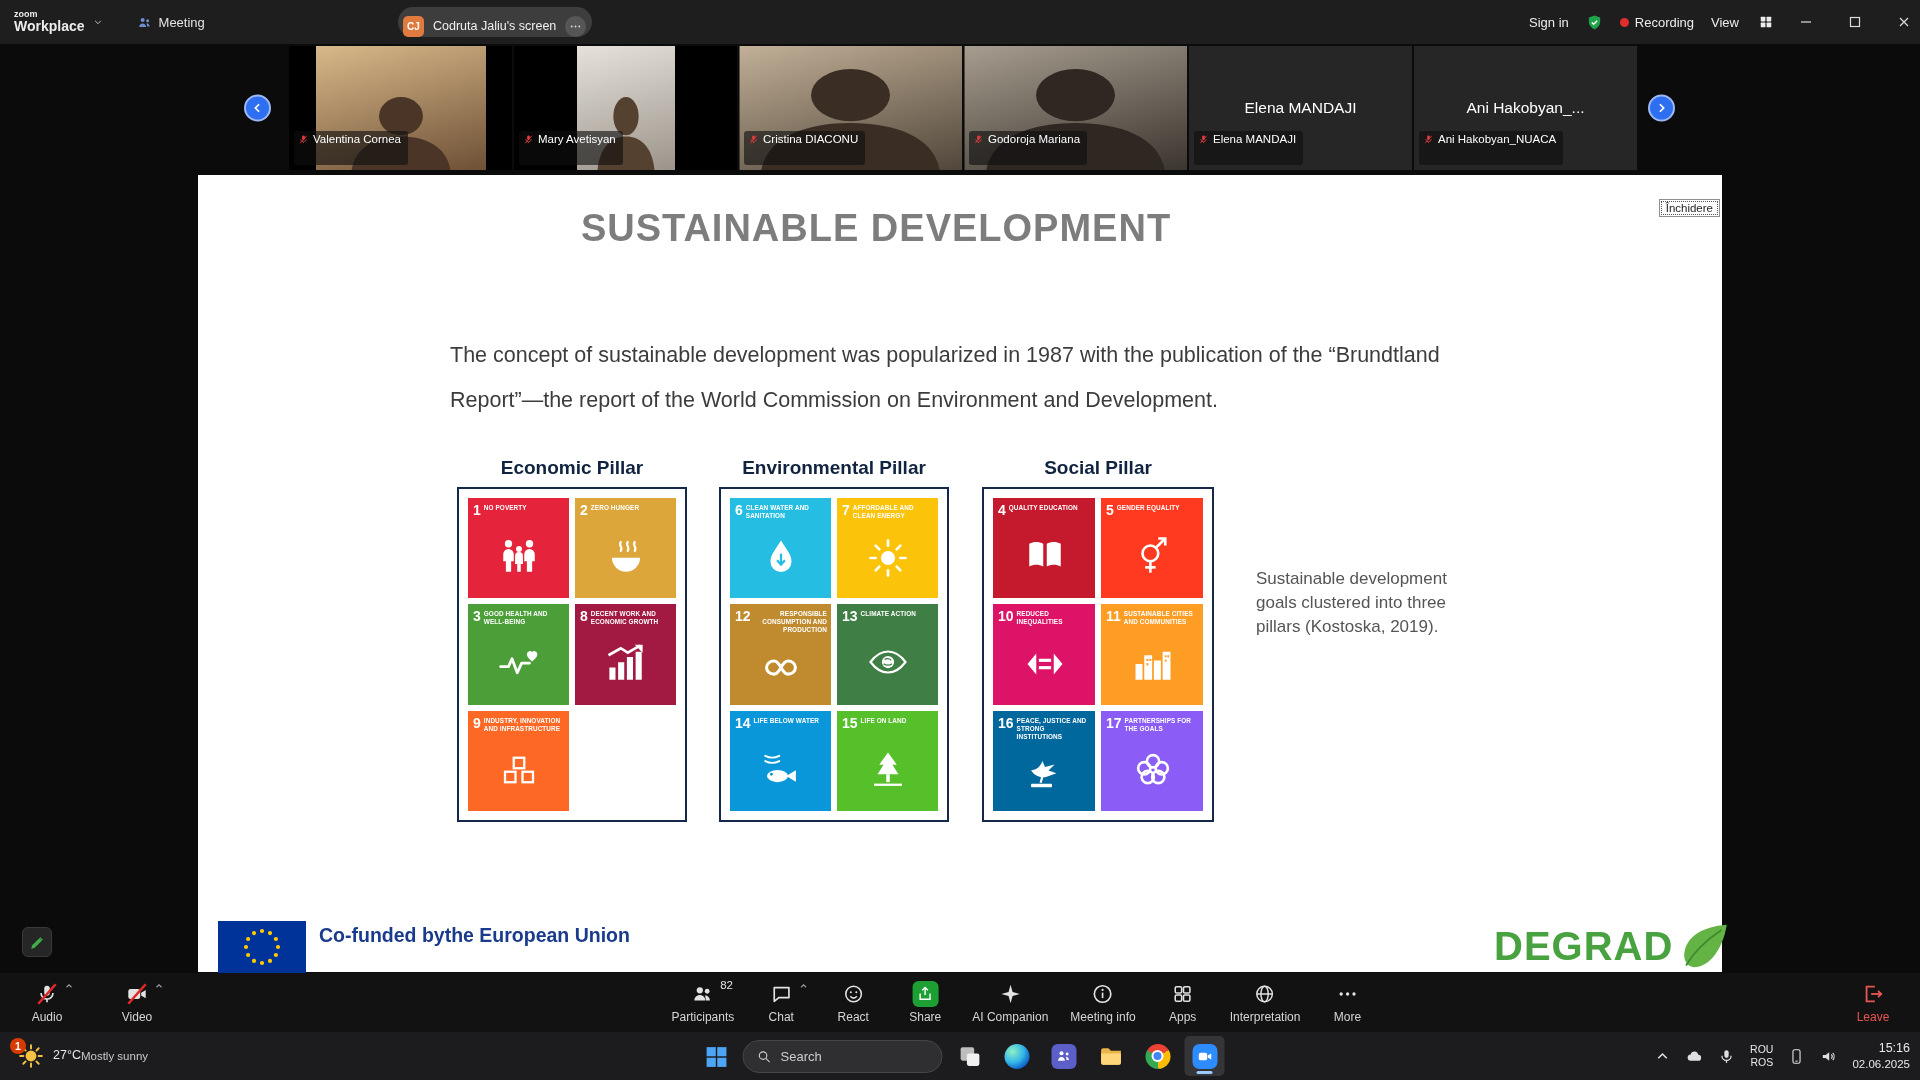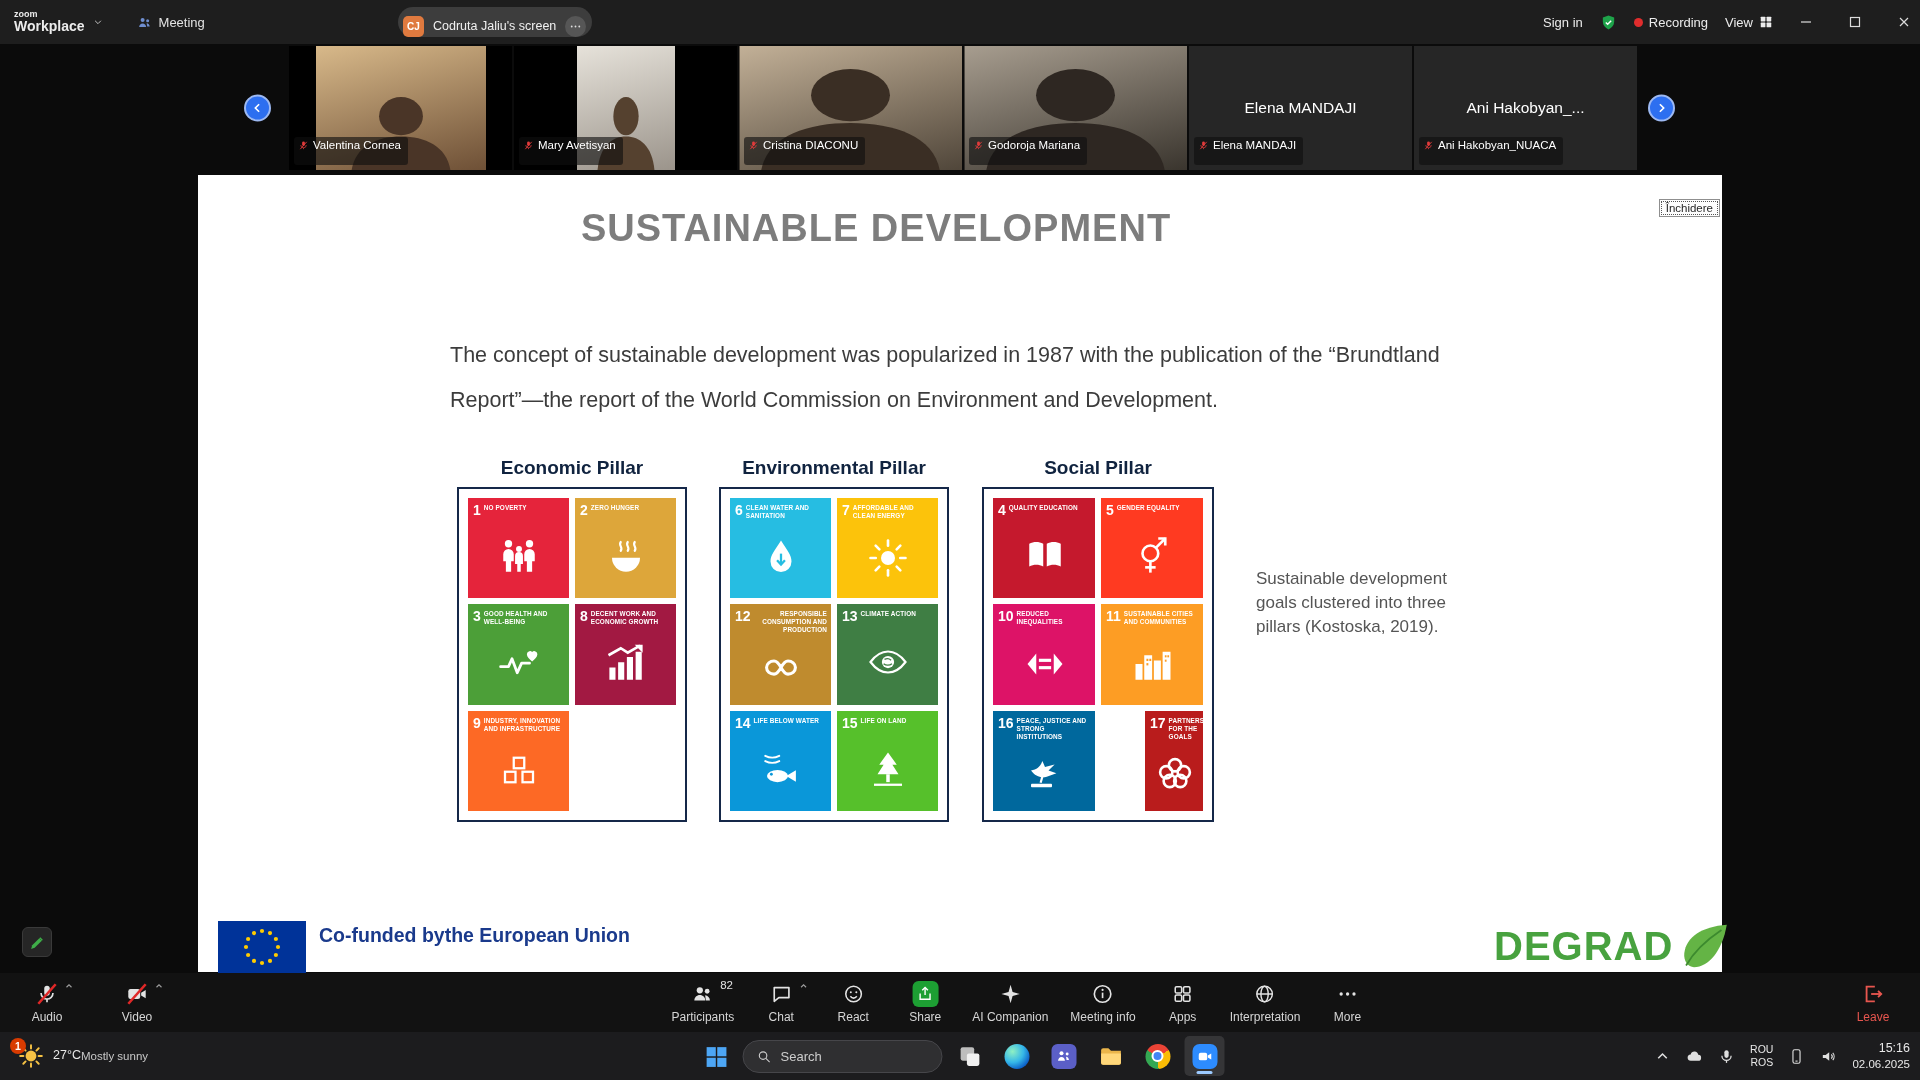--- a/index.html
+++ b/index.html
@@ -17,35 +17,35 @@
   .meeting-tab{display:flex;gap:7px;align-items:center;font-size:13px;margin-left:34px;color:#e3e3e3;cursor:pointer;}
   .share-pill{position:absolute;left:398px;top:7px;height:30px;background:#3d3d3d;border-radius:15px;
     display:flex;align-items:center;gap:9px;padding:8px 6px 0 5px;cursor:pointer;}
   .cj-avatar{width:21px;height:21px;border-radius:5px;background:#e07a3f;color:#fff;font-size:10px;
     font-weight:bold;display:flex;align-items:center;justify-content:center;}
   .pill-label{font-size:12.5px;color:#f0f0f0;}
   .pill-more{width:21px;height:21px;border-radius:50%;background:#565656;display:flex;align-items:center;justify-content:center;color:#ddd;}
   .tb-right{margin-left:auto;display:flex;align-items:center;gap:17px;font-size:13px;}
   .recording{display:flex;gap:6px;align-items:center;}
   .rec-dot{width:9px;height:9px;border-radius:50%;background:var(--record-red,#e02d2d);}
-  .view-btn{display:flex;gap:6px;align-items:center;cursor:pointer;}
+  .view-btn{display:flex;gap:20px;align-items:center;cursor:pointer;}
   .winctl{width:32px;height:44px;display:flex;align-items:center;justify-content:center;color:#dcdcdc;cursor:pointer;}
 
   
   .strip{position:absolute;top:44px;left:0;width:1920px;height:128px;background:#0b0b0b;z-index:20;}
   .ptiles{position:absolute;left:289px;top:2px;display:flex;gap:2px;}
   .ptile{width:223px;height:124px;position:relative;background:#000;overflow:hidden;cursor:pointer;}
   .ptile.novideo{background:#262626;}
   .pvideo{position:absolute;top:0;bottom:0;left:50%;transform:translateX(-50%);}
   .sil{position:absolute;bottom:-2px;left:50%;transform:translateX(-50%);width:86%;height:72%;}
   .sil.closeup{width:118%;height:98%;}
   .center-name{position:absolute;inset:0;display:flex;align-items:center;justify-content:center;
     color:#fff;font-size:15.5px;}
   .pbadge{position:absolute;left:5px;bottom:5px;background:rgba(15,15,15,.62);border-radius:3px;
-    padding:2px 7px 14px 4px;display:flex;align-items:center;gap:4px;color:#fff;font-size:11.5px;white-space:nowrap;}
+    padding:2px 7px 20px 4px;display:flex;align-items:center;gap:4px;color:#fff;font-size:11.5px;white-space:nowrap;}
   .mic-off svg{width:11px;height:11px;}
   .strip-arrow{position:absolute;top:50%;transform:translateY(-50%);width:27px;height:27px;border-radius:50%;
     background:#2d6ff0;border:2px solid #9db9f2;color:#fff;display:flex;align-items:center;justify-content:center;cursor:pointer;padding:0;}
   .strip-arrow.left{left:244px;} .strip-arrow.right{left:1648px;}
 
   
   .main{position:absolute;top:172px;left:0;width:1920px;height:801px;background:#0b0b0b;}
   .slide{position:absolute;left:198px;top:3px;width:1524px;height:797px;background:#fff;}
   .inchidere{position:absolute;top:24px;right:2px;font-size:11.5px;padding:2px 6px;background:#fdfdfd;
     border:1px solid #8f8f8f;outline:1px dotted #555;outline-offset:-3px;color:#1f1f1f;font-family:inherit;cursor:pointer;}
@@ -598,21 +598,21 @@
               <span class="tile-label">PEACE, JUSTICE AND STRONG INSTITUTIONS</span>
             </div>
             <div class="tile-icon" style="color: rgb(0, 104, 157);">
               <svg viewBox="0 0 48 48" fill="#fff">
                 <path d="M8 20c7-1 11-5 13-11l3 7 11-3-7 7 9 3-11 4c-6 2-13 0-18-7z"></path>
                 <path d="M21 27l-2 7" stroke="#fff" stroke-width="2.5"></path>
                 <rect x="8" y="35" width="24" height="4" rx="1"></rect>
               </svg>
             </div>
           </div>
-          <div class="tile" style="background: #b91c1c; margin-left: 44px;">
+          <div class="tile" style="background: #8b5cf6;">
             <div class="tile-head">
               <span class="tile-num">17</span>
               <span class="tile-label">PARTNERSHIPS FOR THE GOALS</span>
             </div>
             <div class="tile-icon" style="color: rgb(25, 72, 106);">
               <svg viewBox="0 0 48 48" fill="none" stroke="#fff" stroke-width="3">
                 <circle cx="24" cy="14" r="7"></circle>
                 <circle cx="14" cy="22" r="7"></circle>
                 <circle cx="34" cy="22" r="7"></circle>
                 <circle cx="18" cy="32" r="7"></circle>

